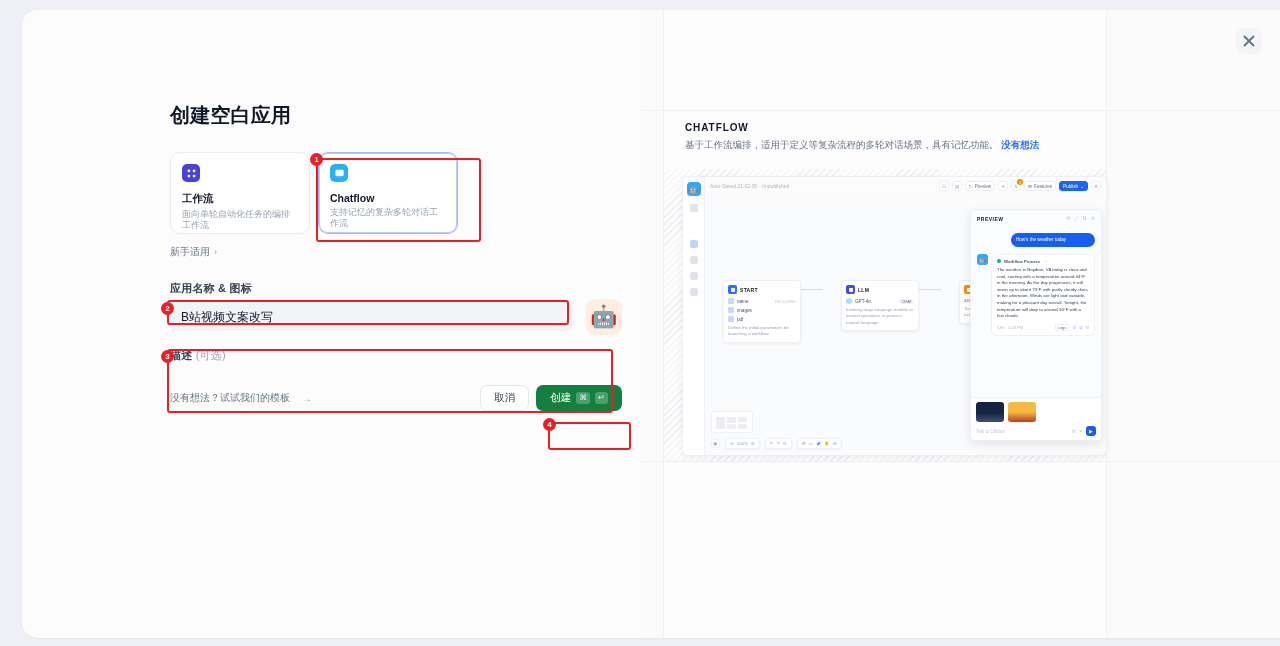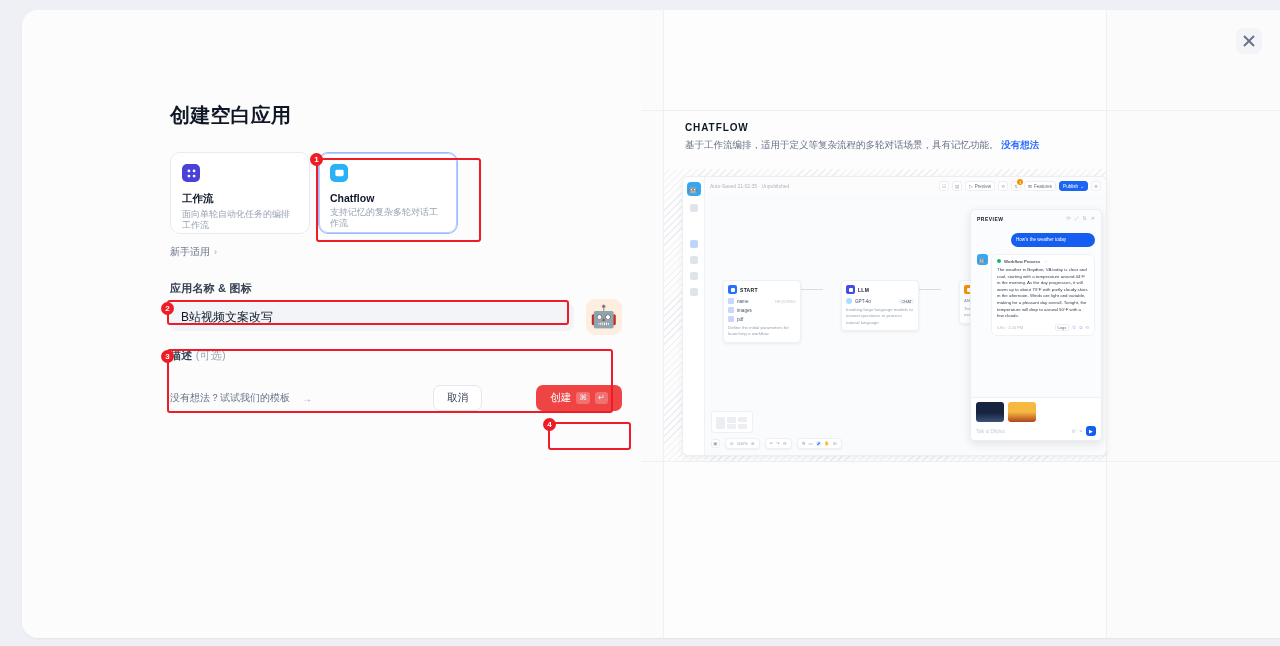--- a/index.html
+++ b/index.html
@@ -108,21 +108,21 @@
   }
   .tpl-link .arr { color: #98a2b3; }
   .btn-group { display: flex; align-items: center; gap: 7px; }
   .btn {
     height: 26px; border-radius: 7px; font-size: 10.5px;
     display: inline-flex; align-items: center; gap: 5px;
     padding: 0 13px; cursor: pointer; font-family: inherit;
     border: 1px solid transparent;
   }
   .btn-cancel { background: #fff; border-color: #e4e7ec; color: #354052; }
-  .btn-create { background: #ef4444; color: #fff; font-weight: 500; margin-left: 47px; }
+  .btn-create { background: #15803d; color: #fff; font-weight: 500; }
   .kbd {
     background: rgba(255,255,255,.24); border-radius: 3px;
     font-size: 8px; padding: 1px 3px; line-height: 1.2;
     color: #eaf0ff; min-width: 11px; text-align: center;
   }
 
   
   .anno {
     position: absolute; border: 2px solid #ee1c25;
     border-radius: 3px; pointer-events: none; z-index: 30;

